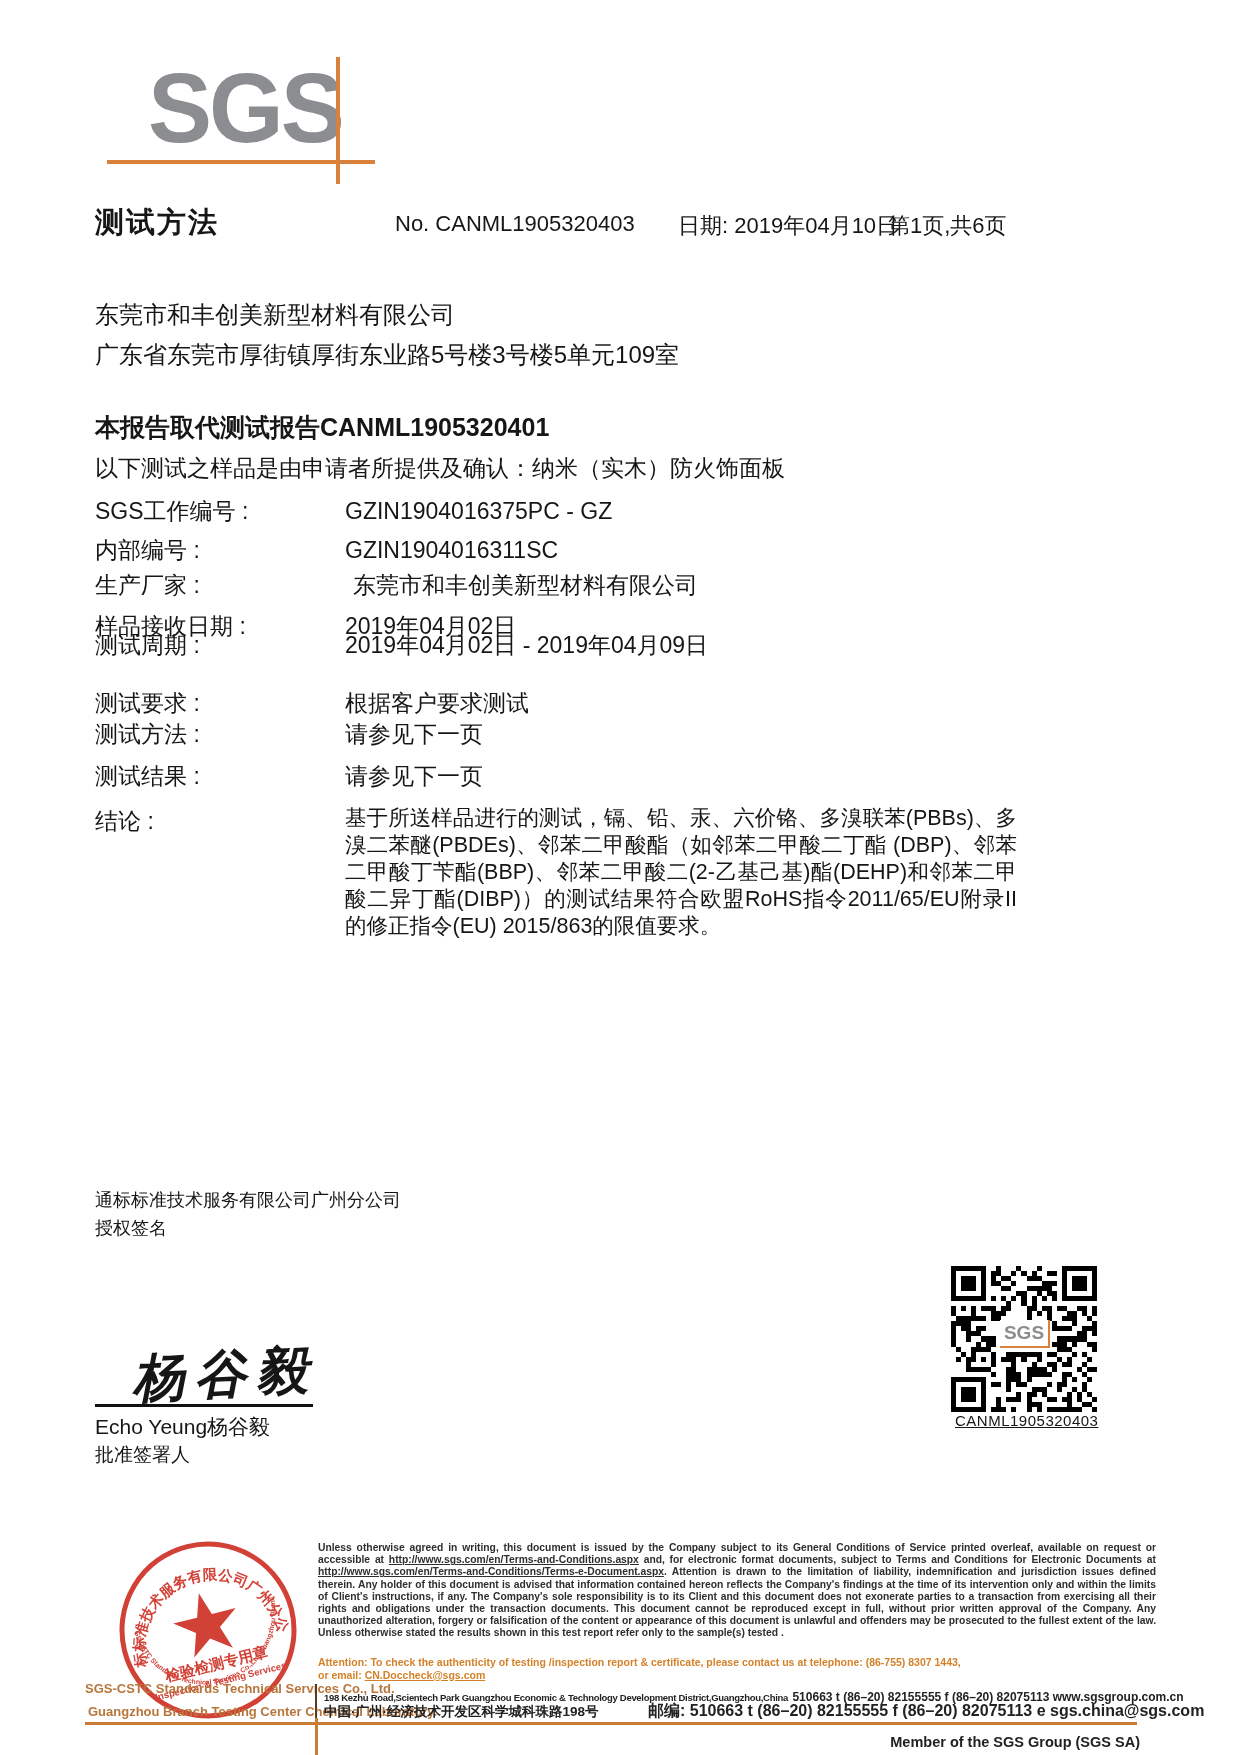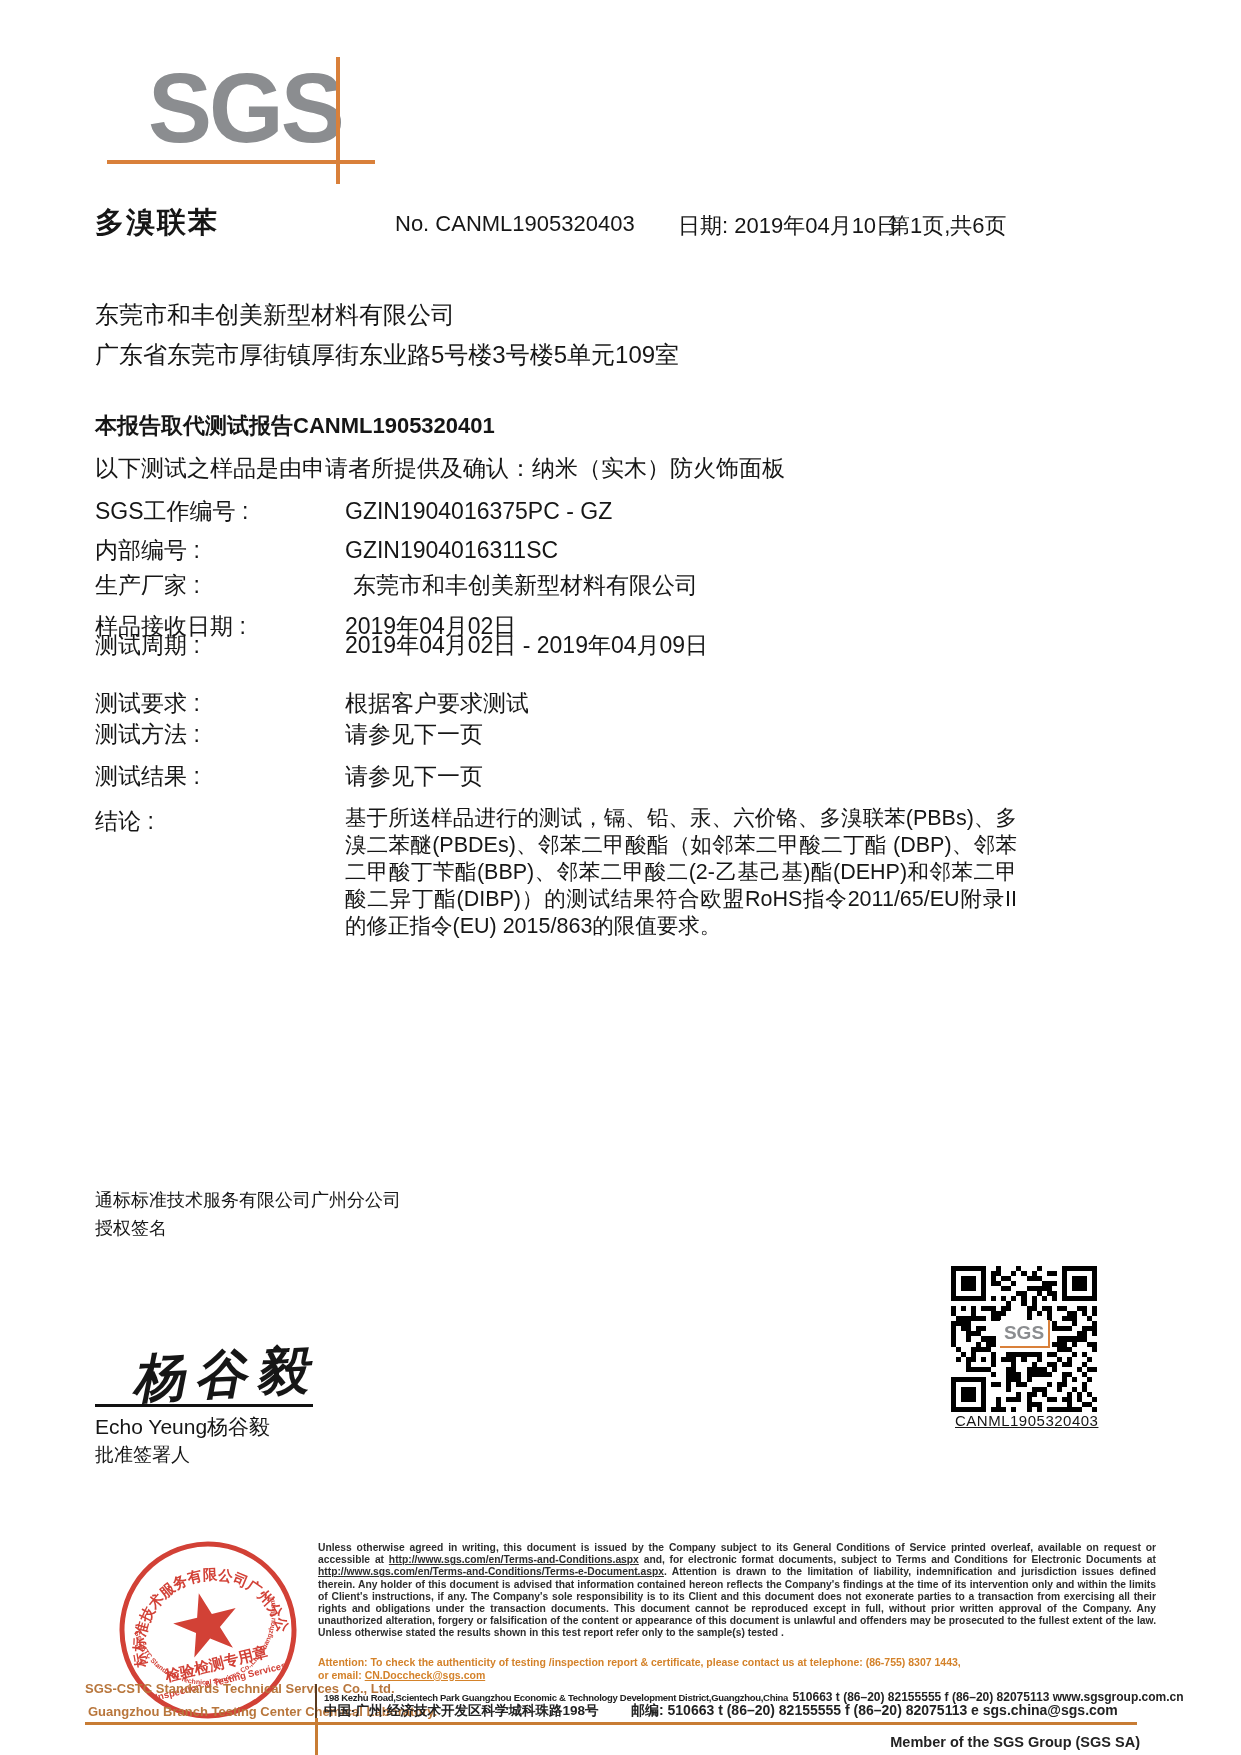--- a/index.html
+++ b/index.html
@@ -11,21 +11,21 @@
              letter-spacing:-3px;line-height:100px;transform:scaleY(1.02);}
   .logo-hline{left:107px;top:160px;width:268px;height:4px;background:#d9803a;}
   .logo-vline{left:336px;top:57px;width:4px;height:127px;background:#d9803a;}
   
   .doc-title{left:95px;top:203px;font-size:29px;font-weight:bold;letter-spacing:2px;}
   .report-no{left:395px;top:211px;font-size:22px;}
   .report-date{left:678px;top:211px;font-size:22px;}
   .report-page{left:888px;top:211px;font-size:22px;}
   .applicant-name{left:95px;top:299px;font-size:24px;}
   .applicant-addr{left:95px;top:339px;font-size:24px;}
-  .replace-note{left:95px;top:411px;font-size:22px;font-weight:bold;}
+  .replace-note{left:95px;top:411px;font-size:25px;font-weight:bold;}
   .sample-note{left:95px;top:453px;font-size:23px;}
   .field-row{left:95px;font-size:23px;white-space:nowrap;}
   .field-row .lbl{display:inline-block;width:250px;}
   .concl-lbl{left:95px;top:806px;font-size:23px;}
   .concl-text{left:345px;top:805px;width:672px;font-size:21.5px;line-height:27px;text-align:justify;}
   .sig-company{left:95px;top:1188px;font-size:18px;}
   .sig-auth{left:95px;top:1216px;font-size:18px;}
   .sig-hand{left:132px;top:1340px;font-size:52px;font-weight:bold;font-style:italic;
             font-family:"DejaVu Serif","Liberation Serif",serif;letter-spacing:10px;transform:rotate(-3deg);}
   .sig-line{left:95px;top:1404px;width:218px;height:3px;background:#111;}
@@ -46,34 +46,34 @@
   .legal .url{text-decoration:underline;}
   .attention{left:318px;top:1656px;width:838px;font-size:10.5px;line-height:12.5px;font-weight:bold;color:#d4822a;}
   .attention .email{text-decoration:underline;}
   .addr-bar-dark{left:315px;top:1684px;width:2px;height:34px;background:#5a3a1e;}
   .addr-bar-orange{left:315px;top:1718px;width:3px;height:37px;background:#c87c34;}
   .addr-en{left:324px;top:1687px;white-space:nowrap;font-weight:bold;color:#222;}
   .addr-en .street{font-size:9.5px;letter-spacing:-0.3px;margin-top:32px;}
   .addr-en .rest{font-size:12px;}
   .addr-cn{left:324px;top:1701px;white-space:nowrap;font-weight:bold;color:#222;}
   .addr-cn .street{font-size:13.5px;}
-  .addr-cn .rest{font-size:14px;margin-left:28px;text-align:right;}
+  .addr-cn .rest{font-size:16px;margin-left:45px;text-align:right;}
   .footer-hline{left:85px;top:1722px;width:1052px;height:3px;background:#c87c34;}
   .member{left:855px;top:1734px;width:285px;text-align:right;font-size:14.5px;font-weight:600;color:#222;}
 </style>
 </head>
 <body>
 
 <div class="page">
 
   <div class="abs logo-text">SGS</div>
   <div class="abs logo-hline"></div>
   <div class="abs logo-vline"></div>
 
-  <div class="abs doc-title">多溴联苯</div>
+  <div class="abs doc-title">测试方法</div>
   <div class="abs report-no">No. CANML1905320403</div>
   <div class="abs report-date">日期: 2019年04月10日</div>
   <div class="abs report-page">第1页,共6页</div>
 
   <div class="abs applicant-name">东莞市和丰创美新型材料有限公司</div>
   <div class="abs applicant-addr">广东省东莞市厚街镇厚街东业路5号楼3号楼5单元109室</div>
 
   <div class="abs replace-note">本报告取代测试报告CANML1905320401</div>
   <div class="abs sample-note">以下测试之样品是由申请者所提供及确认：纳米（实木）防火饰面板</div>
 

